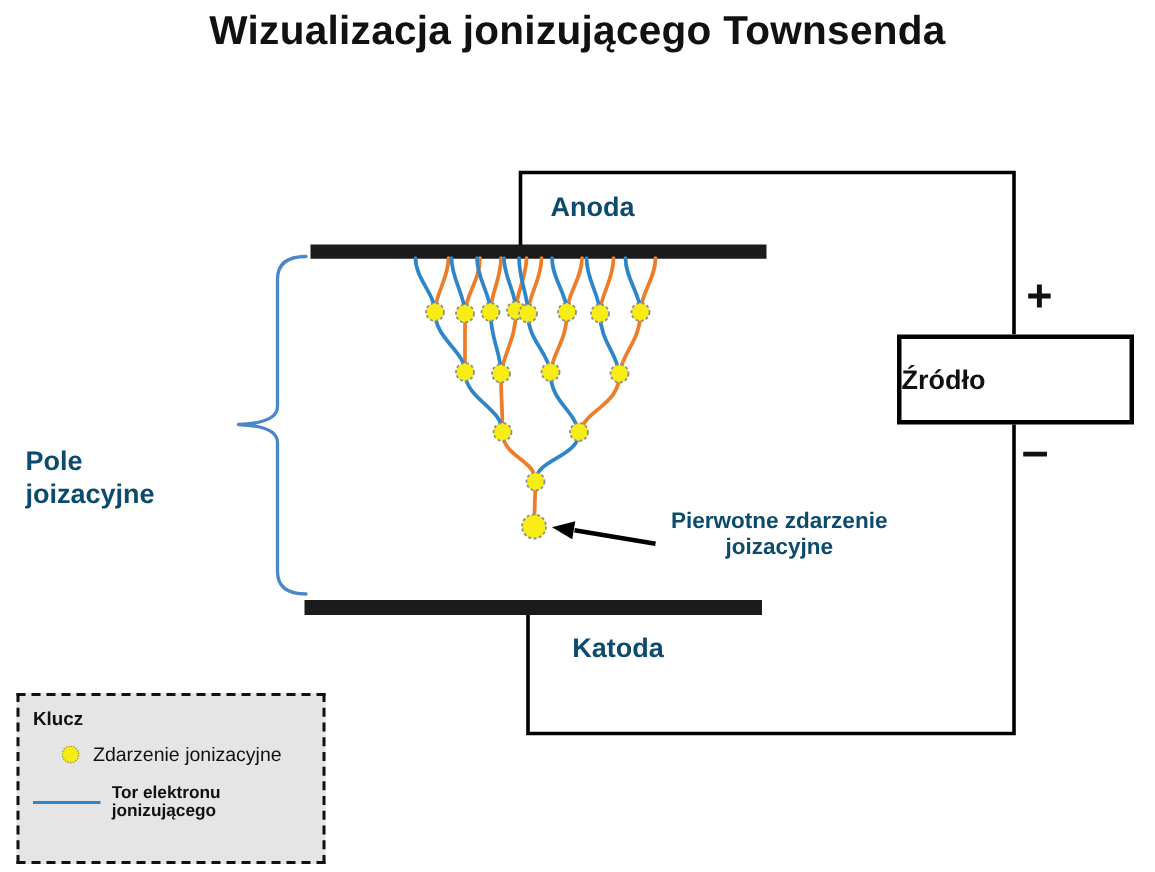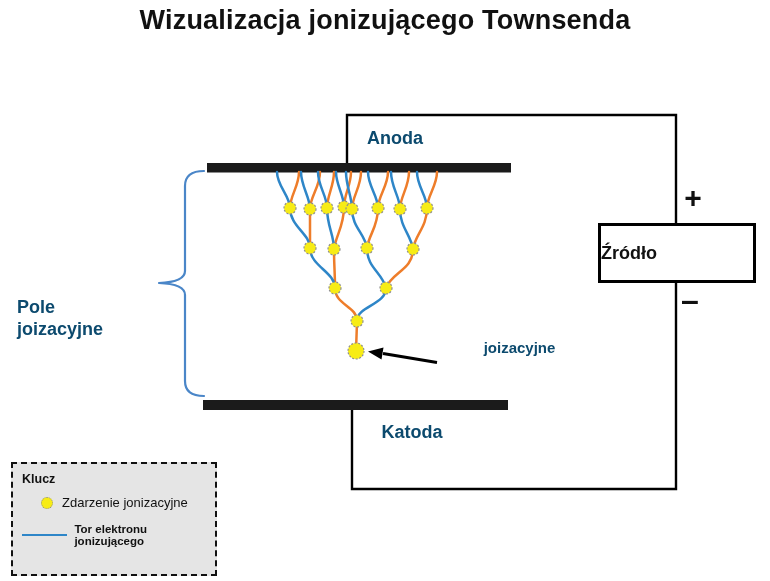--- a/index.html
+++ b/index.html
@@ -167,20 +167,21 @@
     <div>joizacyjne</div>
   </div>
 
   <div class="abs sign plus-sign">+</div>
   <div class="abs vsource-box">
     <div>Źródło</div>
   </div>
   <div class="abs sign minus-sign">–</div>
 
   <div class="abs label primary-label">
+    <div>Pierwotne zdarzenie</div>
     <div>joizacyjne</div>
   </div>
 
   <div class="abs legend">
     <div class="legend-title">Klucz</div>
     <div class="legend-item legend-item-1">
       <span class="swatch-dot"></span>
       <span class="legend-label">Zdarzenie jonizacyjne</span>
     </div>
     <div class="legend-item legend-item-2">

